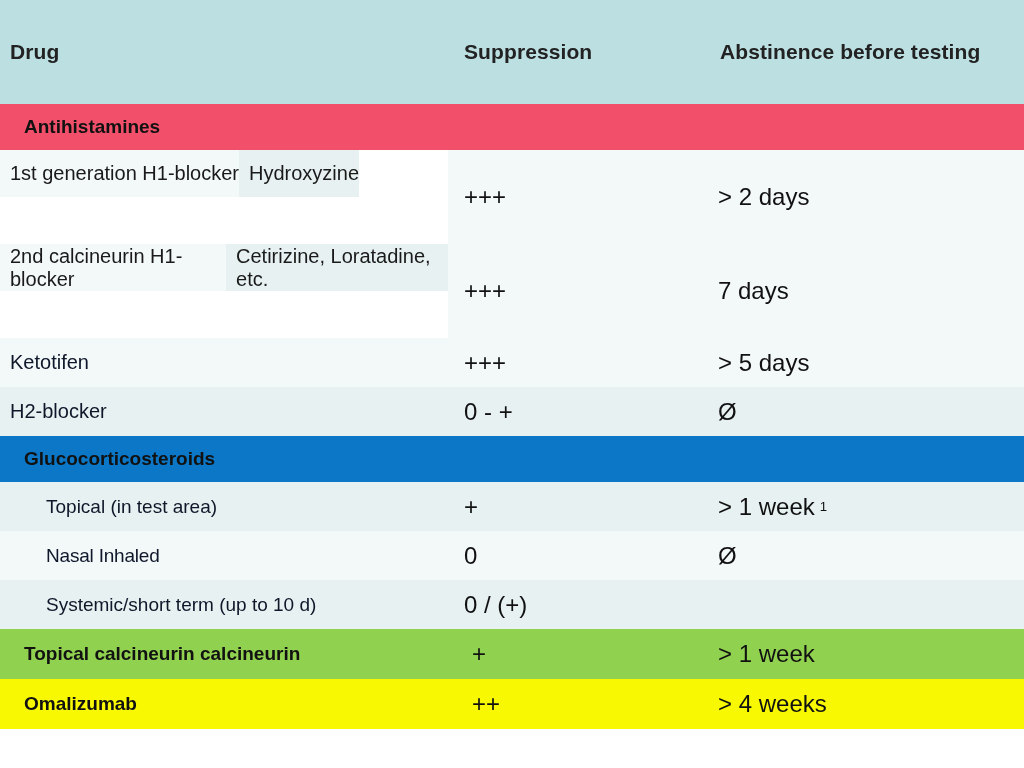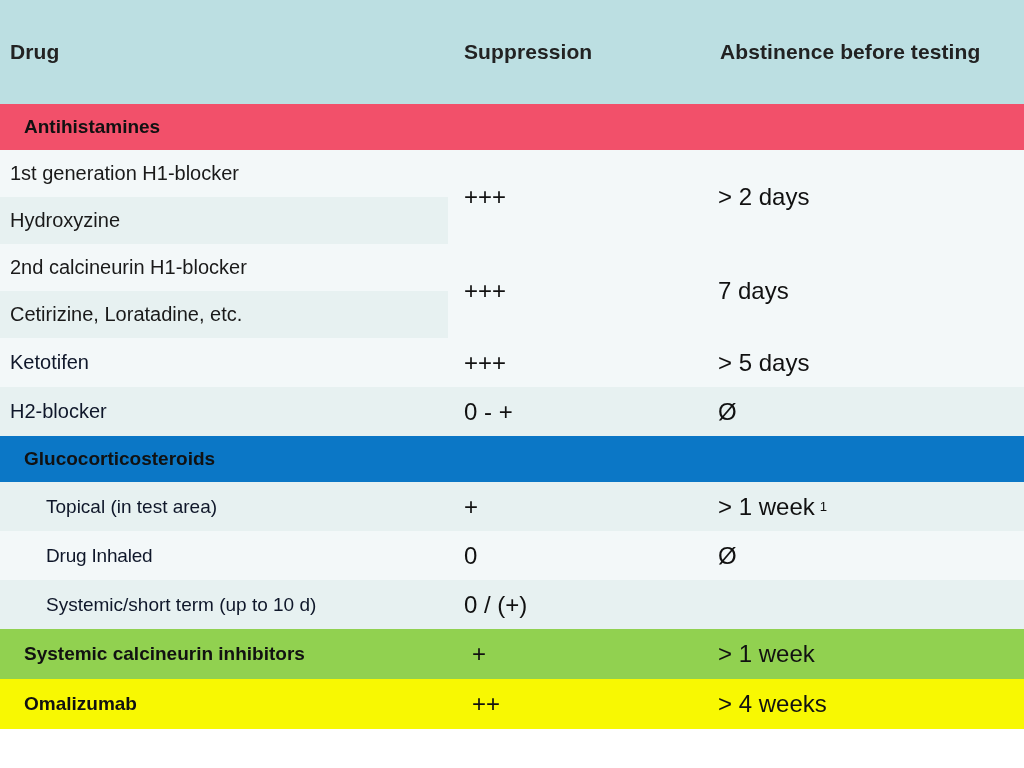--- a/index.html
+++ b/index.html
@@ -97,21 +97,21 @@
   .group {
     display: flex;
     width: 1024px;
     height: 94px;
     box-sizing: border-box;
   }
   .group .names {
     width: 448px;
     flex: 0 0 448px;
     display: flex;
-    flex-direction: column;
+    flex-direction: row;
   }
   .group .names .sub {
     height: 47px;
     display: flex;
     align-items: center;
     padding-left: 10px;
     box-sizing: border-box;
     font-size: 20px;
   }
   .group .vals {
@@ -206,33 +206,33 @@
   <div class="row single tint-b">
     <div class="cell c1 drug-cell indent">Topical (in test area)</div>
     <div class="cell c2 value-cell">+</div>
     <div class="cell c3 value-cell">
       <span>&gt; 1 week</span>
         <sup>1</sup>
     </div>
   </div>
 
   <div class="row single tint-a">
-    <div class="cell c1 drug-cell indent tight">Drug Inhaled</div>
+    <div class="cell c1 drug-cell indent tight">Nasal Inhaled</div>
     <div class="cell c2 value-cell">0</div>
     <div class="cell c3 value-cell">Ø</div>
   </div>
 
   <div class="row single tint-b">
     <div class="cell c1 drug-cell indent">Systemic/short term (up to 10 d)</div>
     <div class="cell c2 value-cell">0 / (+)</div>
     <div class="cell c3 value-cell"></div>
   </div>
 
   <div class="row band green">
-    <div class="cell c1">Systemic calcineurin inhibitors</div>
+    <div class="cell c1">Topical calcineurin calcineurin</div>
     <div class="cell c2">+</div>
     <div class="cell c3">&gt; 1 week</div>
   </div>
 
   <div class="row band yellow">
     <div class="cell c1">Omalizumab</div>
     <div class="cell c2">++</div>
     <div class="cell c3">&gt; 4 weeks</div>
   </div>
 

